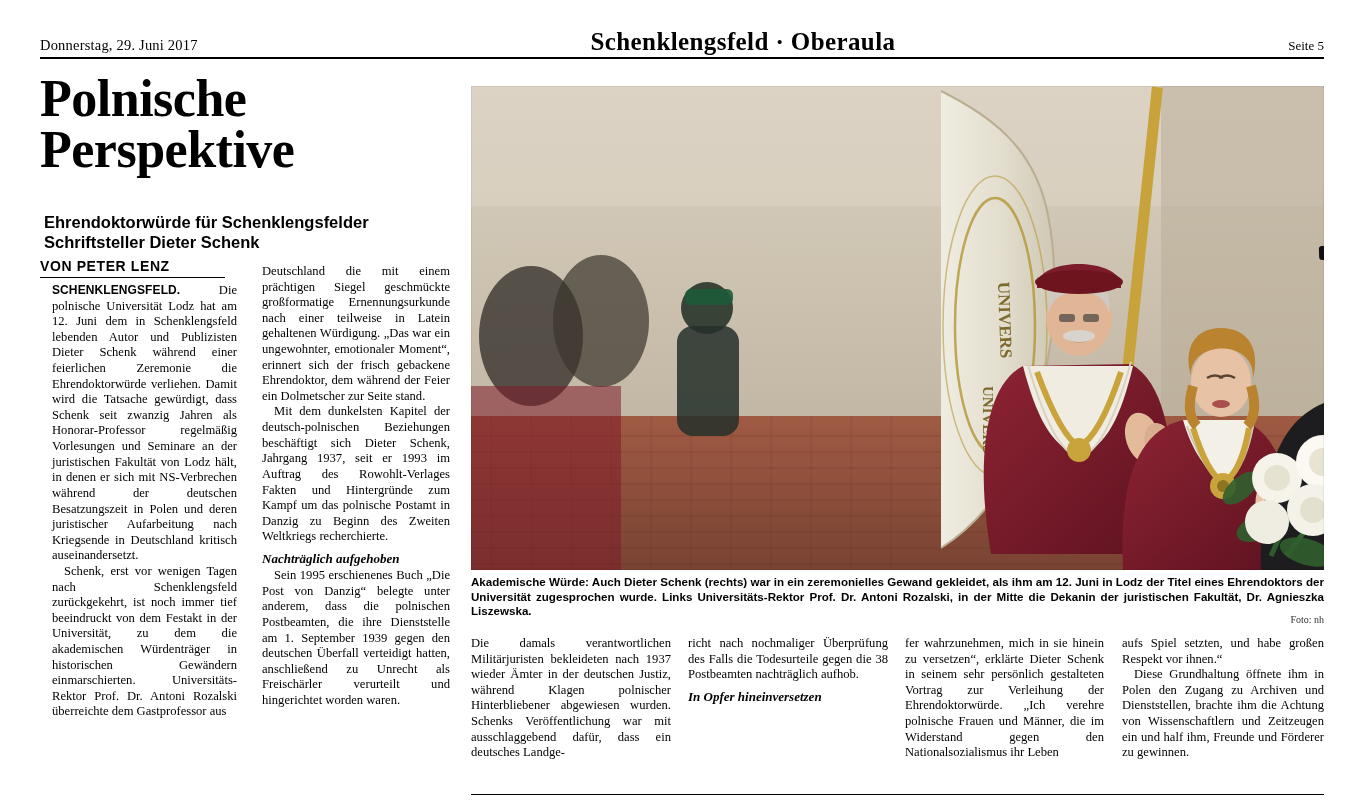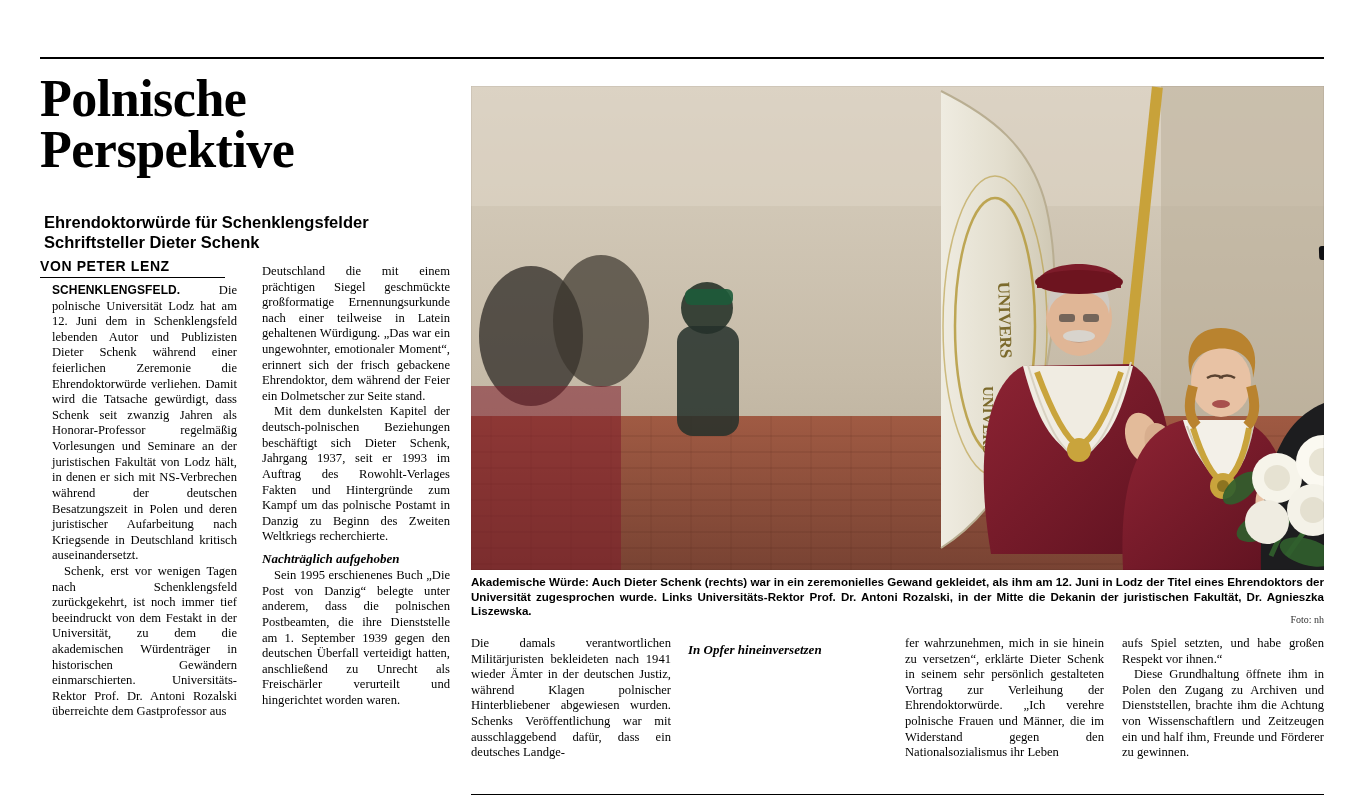--- a/index.html
+++ b/index.html
@@ -166,20 +166,25 @@
     width: 853px;
     height: 1px;
     background: #000;
   }
 </style>
 </head>
 <body>
 
 <div class="page">
 
+  <div class="masthead">
+    <div class="masthead-date">Donnerstag, 29. Juni 2017</div>
+    <div class="masthead-title">Schenklengsfeld · Oberaula</div>
+    <div class="masthead-page">Seite 5</div>
+  </div>
   <div class="masthead-rule"></div>
 
   <div class="headline">Polnische Perspektive</div>
   <div class="subhead">Ehrendoktorwürde für Schenklengsfelder Schriftsteller Dieter Schenk</div>
   <div class="byline">VON PETER LENZ</div>
 
   <div class="col" id="col1">
     <p class="first"><span class="lead">SCHENKLENGSFELD.</span> <span>Die polnische Universität Lodz hat am 12. Juni dem in Schenklengsfeld lebenden Autor und Publizisten Dieter Schenk während einer feierlichen Zeremonie die Ehrendoktorwürde verliehen. Damit wird die Tatsache gewürdigt, dass Schenk seit zwanzig Jahren als Honorar-Professor regelmäßig Vorlesungen und Seminare an der juristischen Fakultät von Lodz hält, in denen er sich mit NS-Verbrechen während der deutschen Besatzungszeit in Polen und deren juristischer Aufarbeitung nach Kriegsende in Deutschland kritisch auseinandersetzt.</span></p>
     <p>Schenk, erst vor wenigen Tagen nach Schenklengsfeld zurückgekehrt, ist noch immer tief beeindruckt von dem Festakt in der Universität, zu dem die akademischen Würdenträger in historischen Gewändern einmarschierten. Universitäts-Rektor Prof. Dr. Antoni Rozalski überreichte dem Gastprofessor aus</p>
   </div>
@@ -342,24 +347,25 @@
       <rect x="0" y="300" width="150" height="184" fill="#7d1c2a" opacity="0.55"></rect>
 
       <rect x="0" y="0" width="853" height="484" fill="none" stroke="#000" stroke-width="1" opacity="0.12"></rect>
     </svg>
   </div>
 
   <div class="caption">Akademische Würde: Auch Dieter Schenk (rechts) war in ein zeremonielles Gewand gekleidet, als ihm am 12. Juni in Lodz der Titel eines Ehrendoktors der Universität zugesprochen wurde. Links Universitäts-Rektor Prof. Dr. Antoni Rozalski, in der Mitte die Dekanin der juristischen Fakultät, Dr. Agnieszka Liszewska.</div>
   <div class="credit">Foto: nh</div>
 
   <div class="col" id="col3">
-    <p class="first">Die damals verantwortlichen Militärjuristen bekleideten nach 1941 wieder Ämter in der deutschen Justiz, während Klagen polnischer Hinterbliebener abgewiesen wurden. Schenks Veröffentlichung war mit ausschlaggebend dafür, dass ein deutsches Landge-</p>
+    <p class="first">Die damals verantwortlichen Militärjuristen bekleideten nach 1937 wieder Ämter in der deutschen Justiz, während Klagen polnischer Hinterbliebener abgewiesen wurden. Schenks Veröffentlichung war mit ausschlaggebend dafür, dass ein deutsches Landge-</p>
   </div>
 
   <div class="col" id="col4">
+    <p class="first">richt nach nochmaliger Überprüfung des Falls die Todesurteile gegen die 38 Postbeamten nachträglich aufhob.</p>
     <p class="ital-head">In Opfer hineinversetzen</p>
   </div>
 
   <div class="col" id="col6">
     <p class="first">aufs Spiel setzten, und habe großen Respekt vor ihnen.“</p>
     <p>Diese Grundhaltung öffnete ihm in Polen den Zugang zu Archiven und Dienststellen, brachte ihm die Achtung von Wissenschaftlern und Zeitzeugen ein und half ihm, Freunde und Förderer zu gewinnen.</p>
   </div>
 
   <div class="col" id="col5">
     <p class="first">fer wahrzunehmen, mich in sie hinein zu versetzen“, erklärte Dieter Schenk in seinem sehr persönlich gestalteten Vortrag zur Verleihung der Ehrendoktorwürde. „Ich verehre polnische Frauen und Männer, die im Widerstand gegen den Nationalsozialismus ihr Leben</p>

